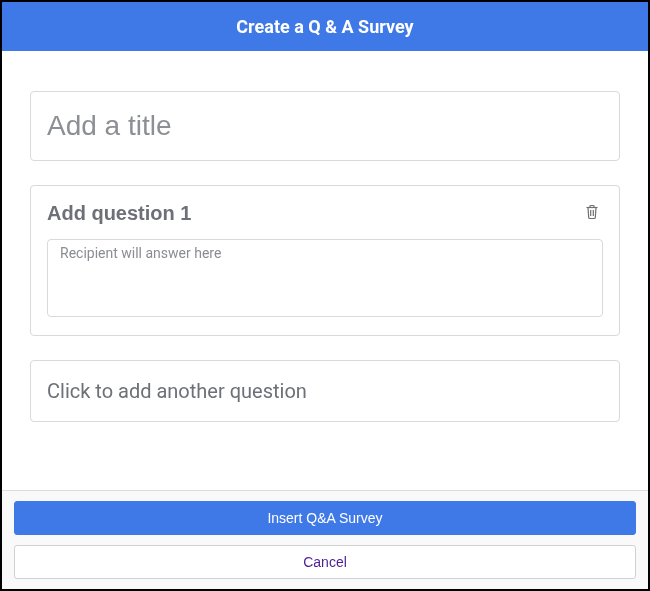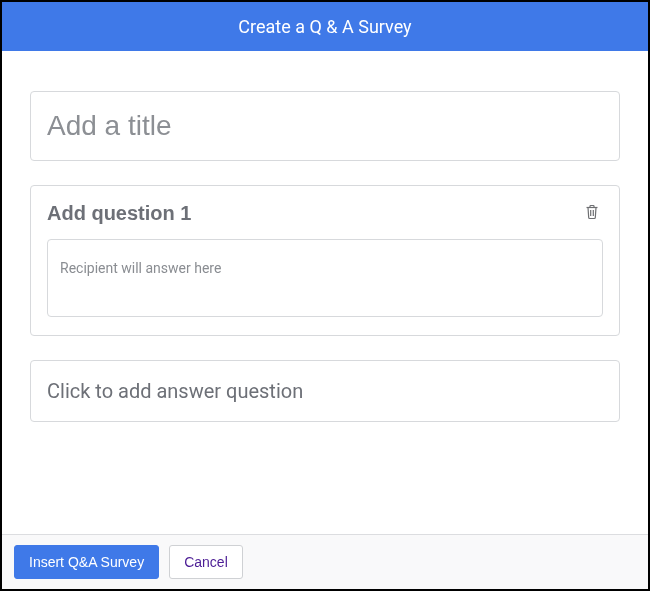--- a/index.html
+++ b/index.html
@@ -13,21 +13,21 @@
       display: flex;
       flex-direction: column;
       overflow: hidden;
     }
     .header {
       background: #3f79e8;
       color: #fff;
       text-align: center;
       padding: 14px 0;
       font-size: 18px;
-      font-weight: 400;
+      font-weight: 700;
     }
     .content {
       flex: 1;
       padding: 40px 28px 20px 28px;
       overflow: auto;
     }
     .title-box {
       border: 1px solid #d7d9dc;
       border-radius: 4px;
       padding: 18px 16px;
@@ -72,21 +72,21 @@
       color: #6e6f72;
       padding: 2px 4px;
       display: flex;
       align-items: center;
     }
     .trash-btn svg { width: 14px; height: 16px; }
 
     .answer-box {
       border: 1px solid #d7d9dc;
       border-radius: 4px;
-      padding: 18px 12px;
+      padding: 3px 12px;
       min-height: 78px;
     }
     .answer-placeholder {
       color: #8a8d92;
       font-size: 14px;
     }
 
     .add-box {
       border: 1px solid #d7d9dc;
       border-radius: 4px;
@@ -97,20 +97,21 @@
       font-size: 20px;
       color: #6d7077;
     }
 
     .footer {
       border-top: 1px solid #dcdde0;
       background: #f9f9fa;
       padding: 10px 12px;
       display: flex;
       gap: 10px;
+      flex-direction: column;
     }
     .btn {
       font-size: 14px;
       border-radius: 3px;
       padding: 8px 14px;
       cursor: pointer;
     }
     .btn-primary {
       background: #3f79e8;
       color: #fff;
@@ -149,21 +150,21 @@
           </svg>
         </span>
       </button>
     </div>
     <div class="answer-box">
       <span class="answer-placeholder">Recipient will answer here</span>
     </div>
   </div>
 
   <div class="add-box">
-    <span class="add-text">Click to add answer question</span>
+    <span class="add-text">Click to add another question</span>
   </div>
 
 </div>
 
 <div class="footer">
   <button class="btn btn-primary">Insert Q&amp;A Survey</button>
   <button class="btn btn-secondary">Cancel</button>
 </div>
 
 </body></html>

